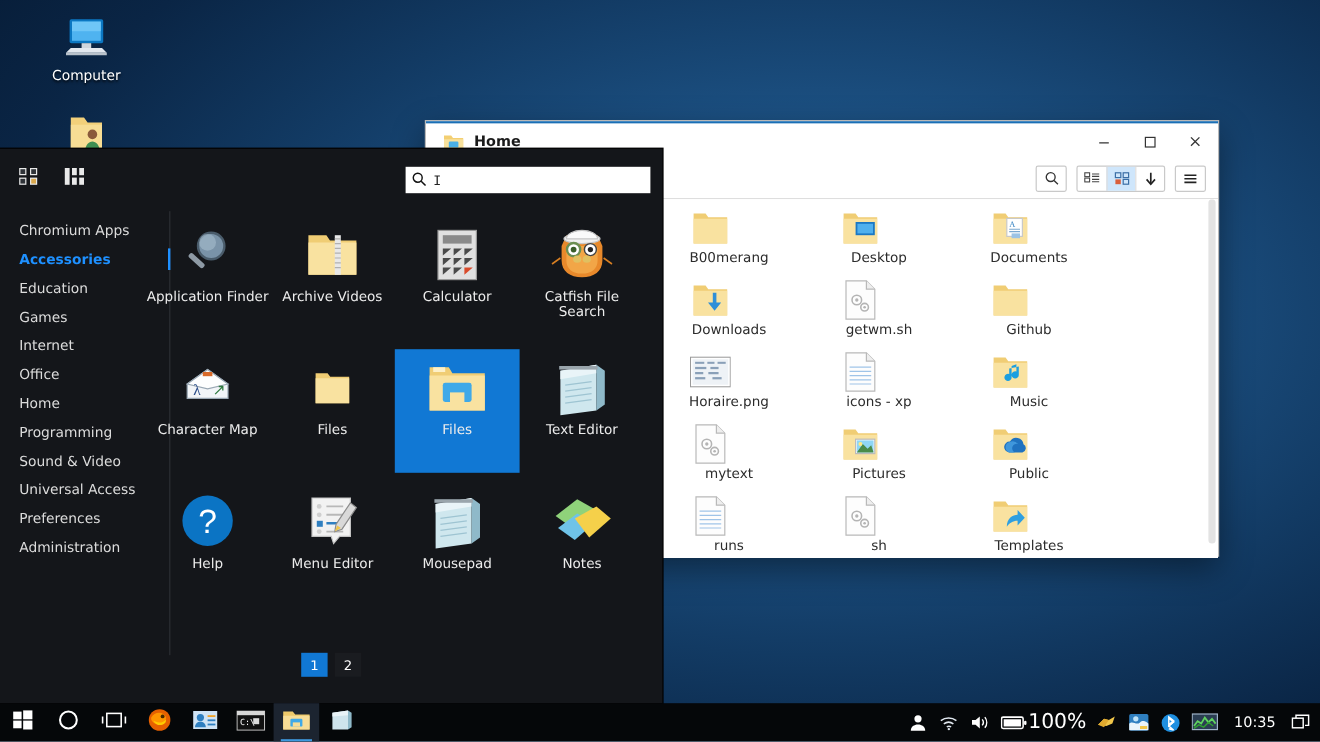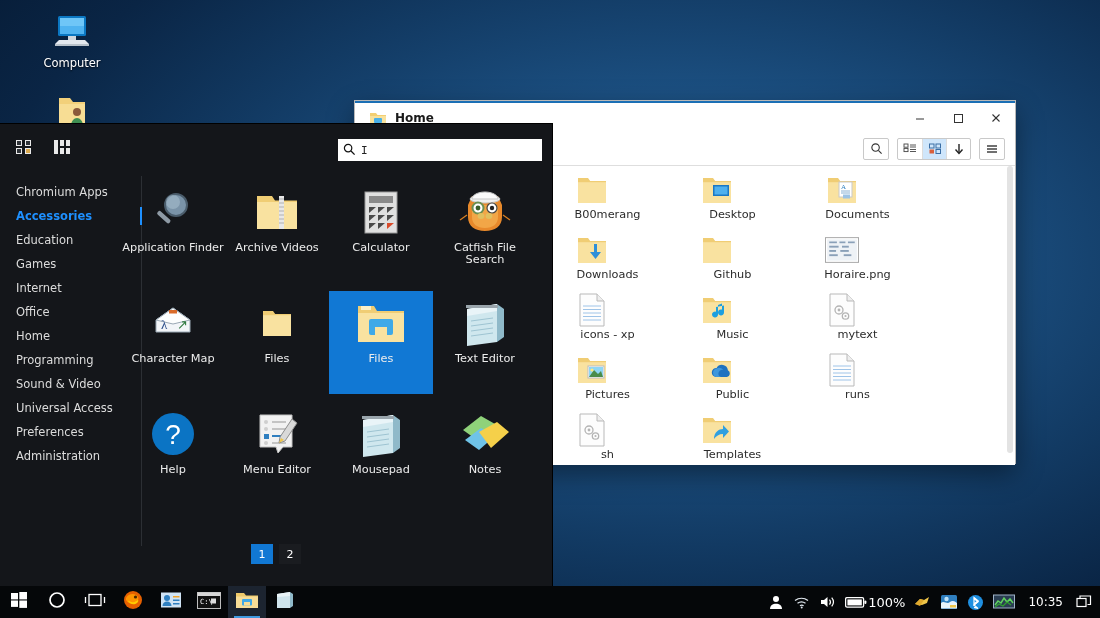--- a/index.html
+++ b/index.html
@@ -123,21 +123,21 @@
     background:#050709; display:flex; align-items:center; z-index:50;
   }
   #tb-left { display:flex; align-items:center; height:32px; }
   .tbtn { width:38px; height:32px; display:flex; align-items:center; justify-content:center; position:relative; }
   .tbtn.active { background:#1c2430; }
   .tbtn.active:after { content:""; position:absolute; left:6px; right:6px; bottom:0; height:2px; background:#3f9ae0; }
   #tb-spacer { flex:1; }
   #tray { display:flex; align-items:center; gap:9px; padding-right:8px; color:#fff; font-size:11.5px; }
   .tray-i { display:flex; align-items:center; }
   #tb-clock { font-size:12px; color:#fff; padding:0 4px; }
-  #battery { display:flex; align-items:center; gap:1px; color:#fff; font-size:13px; }
+  #battery { display:flex; align-items:center; gap:1px; color:#fff; font-size:17px; }
 </style>
 </head>
 <body>
 
 <div id="desktop">
 
   <div class="desk-icon" style="left:24px; top:8px;">
     <span class="glyph">
       <svg width="46" height="46" viewBox="0 0 46 46">
         <rect x="9" y="8" width="28" height="20" rx="1.5" fill="#0b77c2"></rect>
@@ -352,20 +352,35 @@
         </div>
         <div class="fitem">
           <span class="fic">
             <svg width="34" height="34" viewBox="0 0 34 34">
   <path d="M3 5h10l2.2 3H31v22H3z" fill="#f0cd74"></path>
   <path d="M3 9.2h28V30H3z" fill="#f9e2a0"></path>
               <path d="M22 11v8h4l-5.5 7L15 19h4v-8z" fill="#2f8fd8"></path>
             </svg>
           </span>
           <span class="fnm">Downloads</span>
+        </div>
+        <div class="fitem">
+          <span class="fic">
+            <svg width="30" height="34" viewBox="0 0 30 34">
+  <path d="M3 1h17l7 7v25H3z" fill="#fdfdfd" stroke="#b9b9b9" stroke-width="1"></path>
+  <path d="M20 1v7h7" fill="#eee" stroke="#b9b9b9" stroke-width="1"></path>
+              <g fill="none" stroke="#b4b4b4" stroke-width="1.3">
+  <circle cx="12" cy="17" r="4"></circle>
+                <circle cx="18.5" cy="23" r="3.2"></circle>
+              </g>
+  <circle cx="12" cy="17" r="1.4" fill="#b4b4b4"></circle>
+              <circle cx="18.5" cy="23" r="1.1" fill="#b4b4b4"></circle>
+            </svg>
+          </span>
+          <span class="fnm">getwm.sh</span>
         </div>
         <div class="fitem">
           <span class="fic">
             <svg width="34" height="34" viewBox="0 0 34 34">
   <path d="M3 5h10l2.2 3H31v22H3z" fill="#f0cd74"></path>
   <path d="M3 9.2h28V30H3z" fill="#f9e2a0"></path>
             </svg>
           </span>
           <span class="fnm">Github</span>
         </div>

